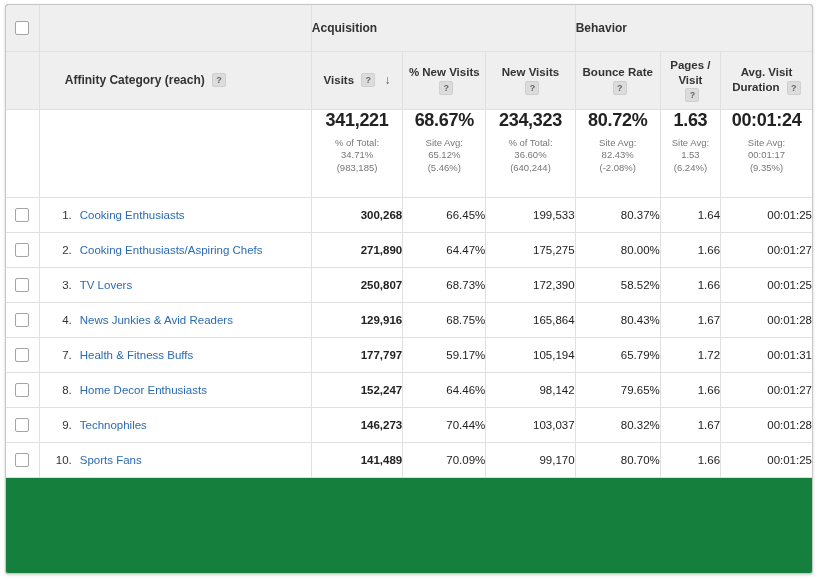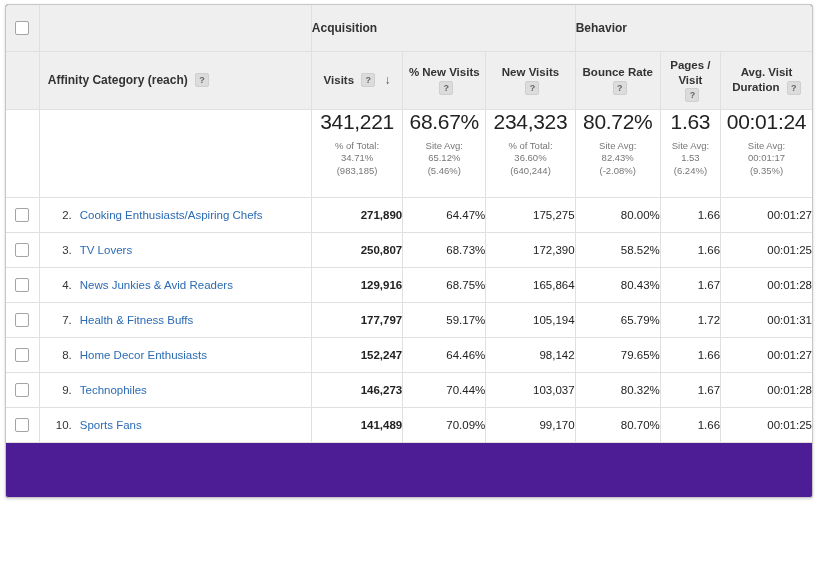--- a/index.html
+++ b/index.html
@@ -13,25 +13,25 @@
     font-family: "Liberation Sans", sans-serif;
     font-size: 11px;
     color: #222;
     overflow: hidden;
   }
   .report-wrap {
     position: absolute;
     left: 5px;
     top: 4px;
     width: 808px;
-    height: 494px;
+    height: 570px;
     border: 1px solid #c7c7c7;
     border-radius: 3px;
     box-shadow: 0 1px 3px rgba(0,0,0,0.18);
-    background: #4c1d95;
+    background: #15803d;
     box-sizing: border-box;
     overflow: hidden;
   }
   table.gatable {
     border-collapse: collapse;
     width: 100%;
     table-layout: fixed;
   }
   table.gatable td, table.gatable th {
     border-right: 1px solid #e0e0e0;
@@ -68,21 +68,21 @@
     vertical-align: middle;
     text-align: center;
     font-weight: bold;
     font-size: 11.5px;
     color: #333;
     padding: 2px 4px;
     line-height: 1.25;
   }
   .hdr-row td.dimcell {
     text-align: left;
-    padding-left: 8px;
+    padding-left: 25px;
     font-size: 12px;
   }
   .help {
     display: inline-block;
     width: 12px;
     height: 12px;
     line-height: 12px;
     border-radius: 2px;
     background: #dcdcdc;
     color: #666;
@@ -116,23 +116,23 @@
 
   
   .tot-row td {
     background: #fff;
     height: 88px;
     vertical-align: top;
     text-align: center;
     padding-top: 12px;
   }
   .tot-big {
-    font-size: 21px;
+    font-size: 18px;
     color: #222;
-    font-weight: normal;
+    font-weight: bold;
     letter-spacing: -0.3px;
   }
   .tot-sub {
     margin-top: 6px;
     font-size: 9.5px;
     color: #777;
     line-height: 1.35;
     text-align: center;
   }
   .tot-row td.blankdim { background: #fff; }
@@ -269,20 +269,32 @@
 00:01:17
 (9.35%)</div>
       </td>
     </tr>
 
     </tbody>
       <tbody id="rows-body">
         <tr class="data-row">
           <td class="cellcenter"><span class="checkbox"></span></td>
           <td>
+            <div class="dimcellbody"><span class="idx">1.</span><a class="dimname">Cooking Enthusiasts</a></div>
+          </td>
+          <td class="num bold">300,268</td>
+          <td class="num">66.45%</td>
+          <td class="num">199,533</td>
+          <td class="num">80.37%</td>
+          <td class="num">1.64</td>
+          <td class="num lastcol">00:01:25</td>
+        </tr>
+        <tr class="data-row">
+          <td class="cellcenter"><span class="checkbox"></span></td>
+          <td>
             <div class="dimcellbody"><span class="idx">2.</span><a class="dimname">Cooking Enthusiasts/Aspiring Chefs</a></div>
           </td>
           <td class="num bold">271,890</td>
           <td class="num">64.47%</td>
           <td class="num">175,275</td>
           <td class="num">80.00%</td>
           <td class="num">1.66</td>
           <td class="num lastcol">00:01:27</td>
         </tr>
         <tr class="data-row">

